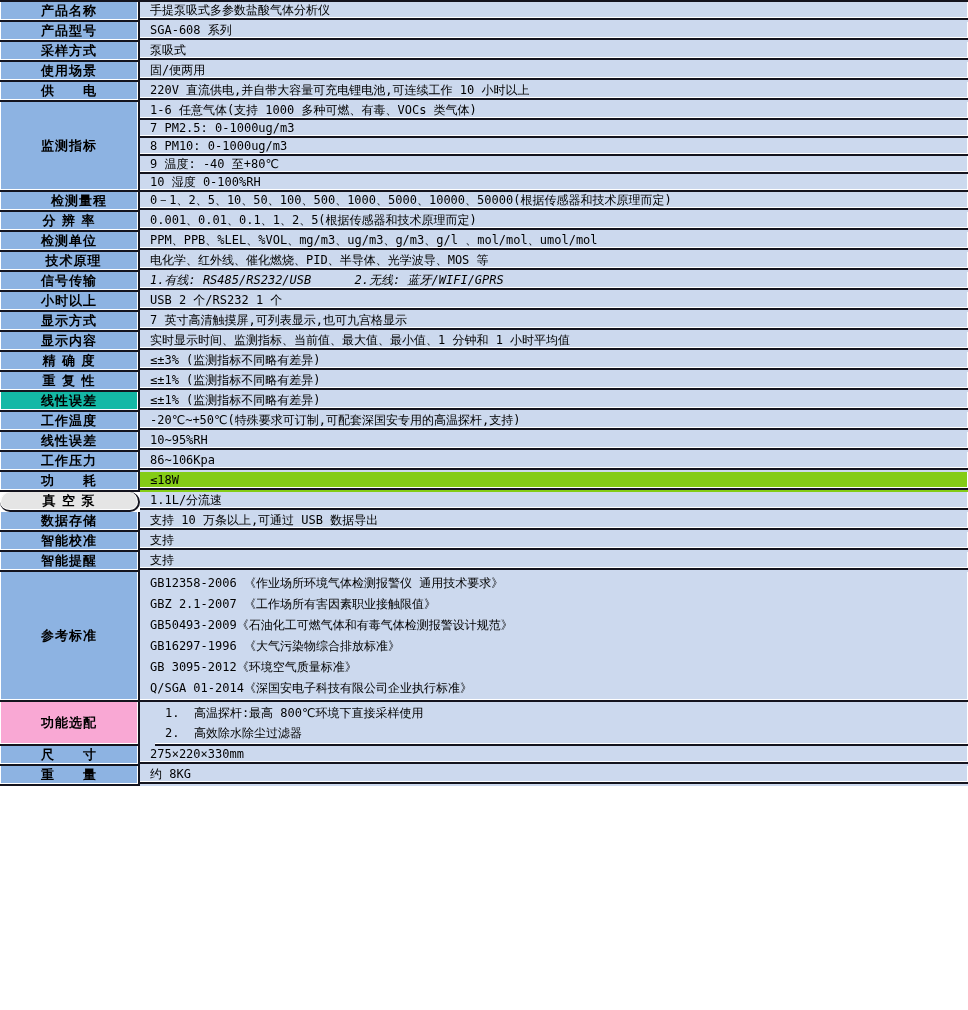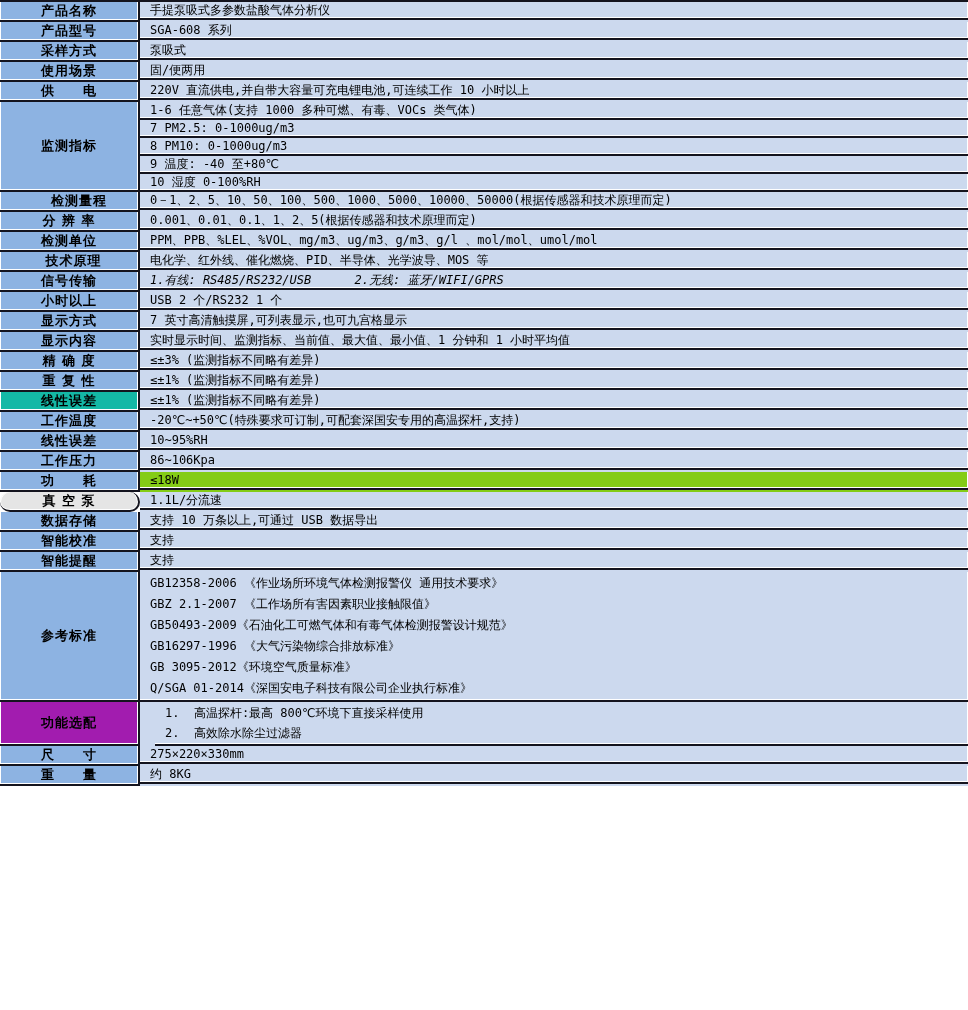--- a/index.html
+++ b/index.html
@@ -259,21 +259,21 @@
           <div class="value-line">GB12358-2006 《作业场所环境气体检测报警仪 通用技术要求》</div>
           <div class="value-line">GBZ 2.1-2007 《工作场所有害因素职业接触限值》</div>
           <div class="value-line">GB50493-2009《石油化工可燃气体和有毒气体检测报警设计规范》</div>
           <div class="value-line">GB16297-1996 《大气污染物综合排放标准》</div>
           <div class="value-line">GB 3095-2012《环境空气质量标准》</div>
           <div class="value-line">Q/SGA 01-2014《深国安电子科技有限公司企业执行标准》</div>
         </div>
       </div>
     </div>
     <div class="row">
-      <div class="label-cell" style="background: #a21caf; font-family: Liberation Serif, serif;">功能选配</div>
+      <div class="label-cell" style="background: #f9a8d4; font-family: Liberation Serif, serif;">功能选配</div>
       <div class="value-col" style="background: rgb(204, 217, 238); padding-left: 15px;">
         <div class="value-cell multi opt">
           <div class="value-line">1.  高温探杆:最高 800℃环境下直接采样使用</div>
           <div class="value-line">2.  高效除水除尘过滤器</div>
         </div>
       </div>
     </div>
     <div class="row">
       <div class="label-cell" style="background: rgb(141, 179, 226);">尺　　寸</div>
       <div class="value-col" style="background: rgb(204, 217, 238);">

